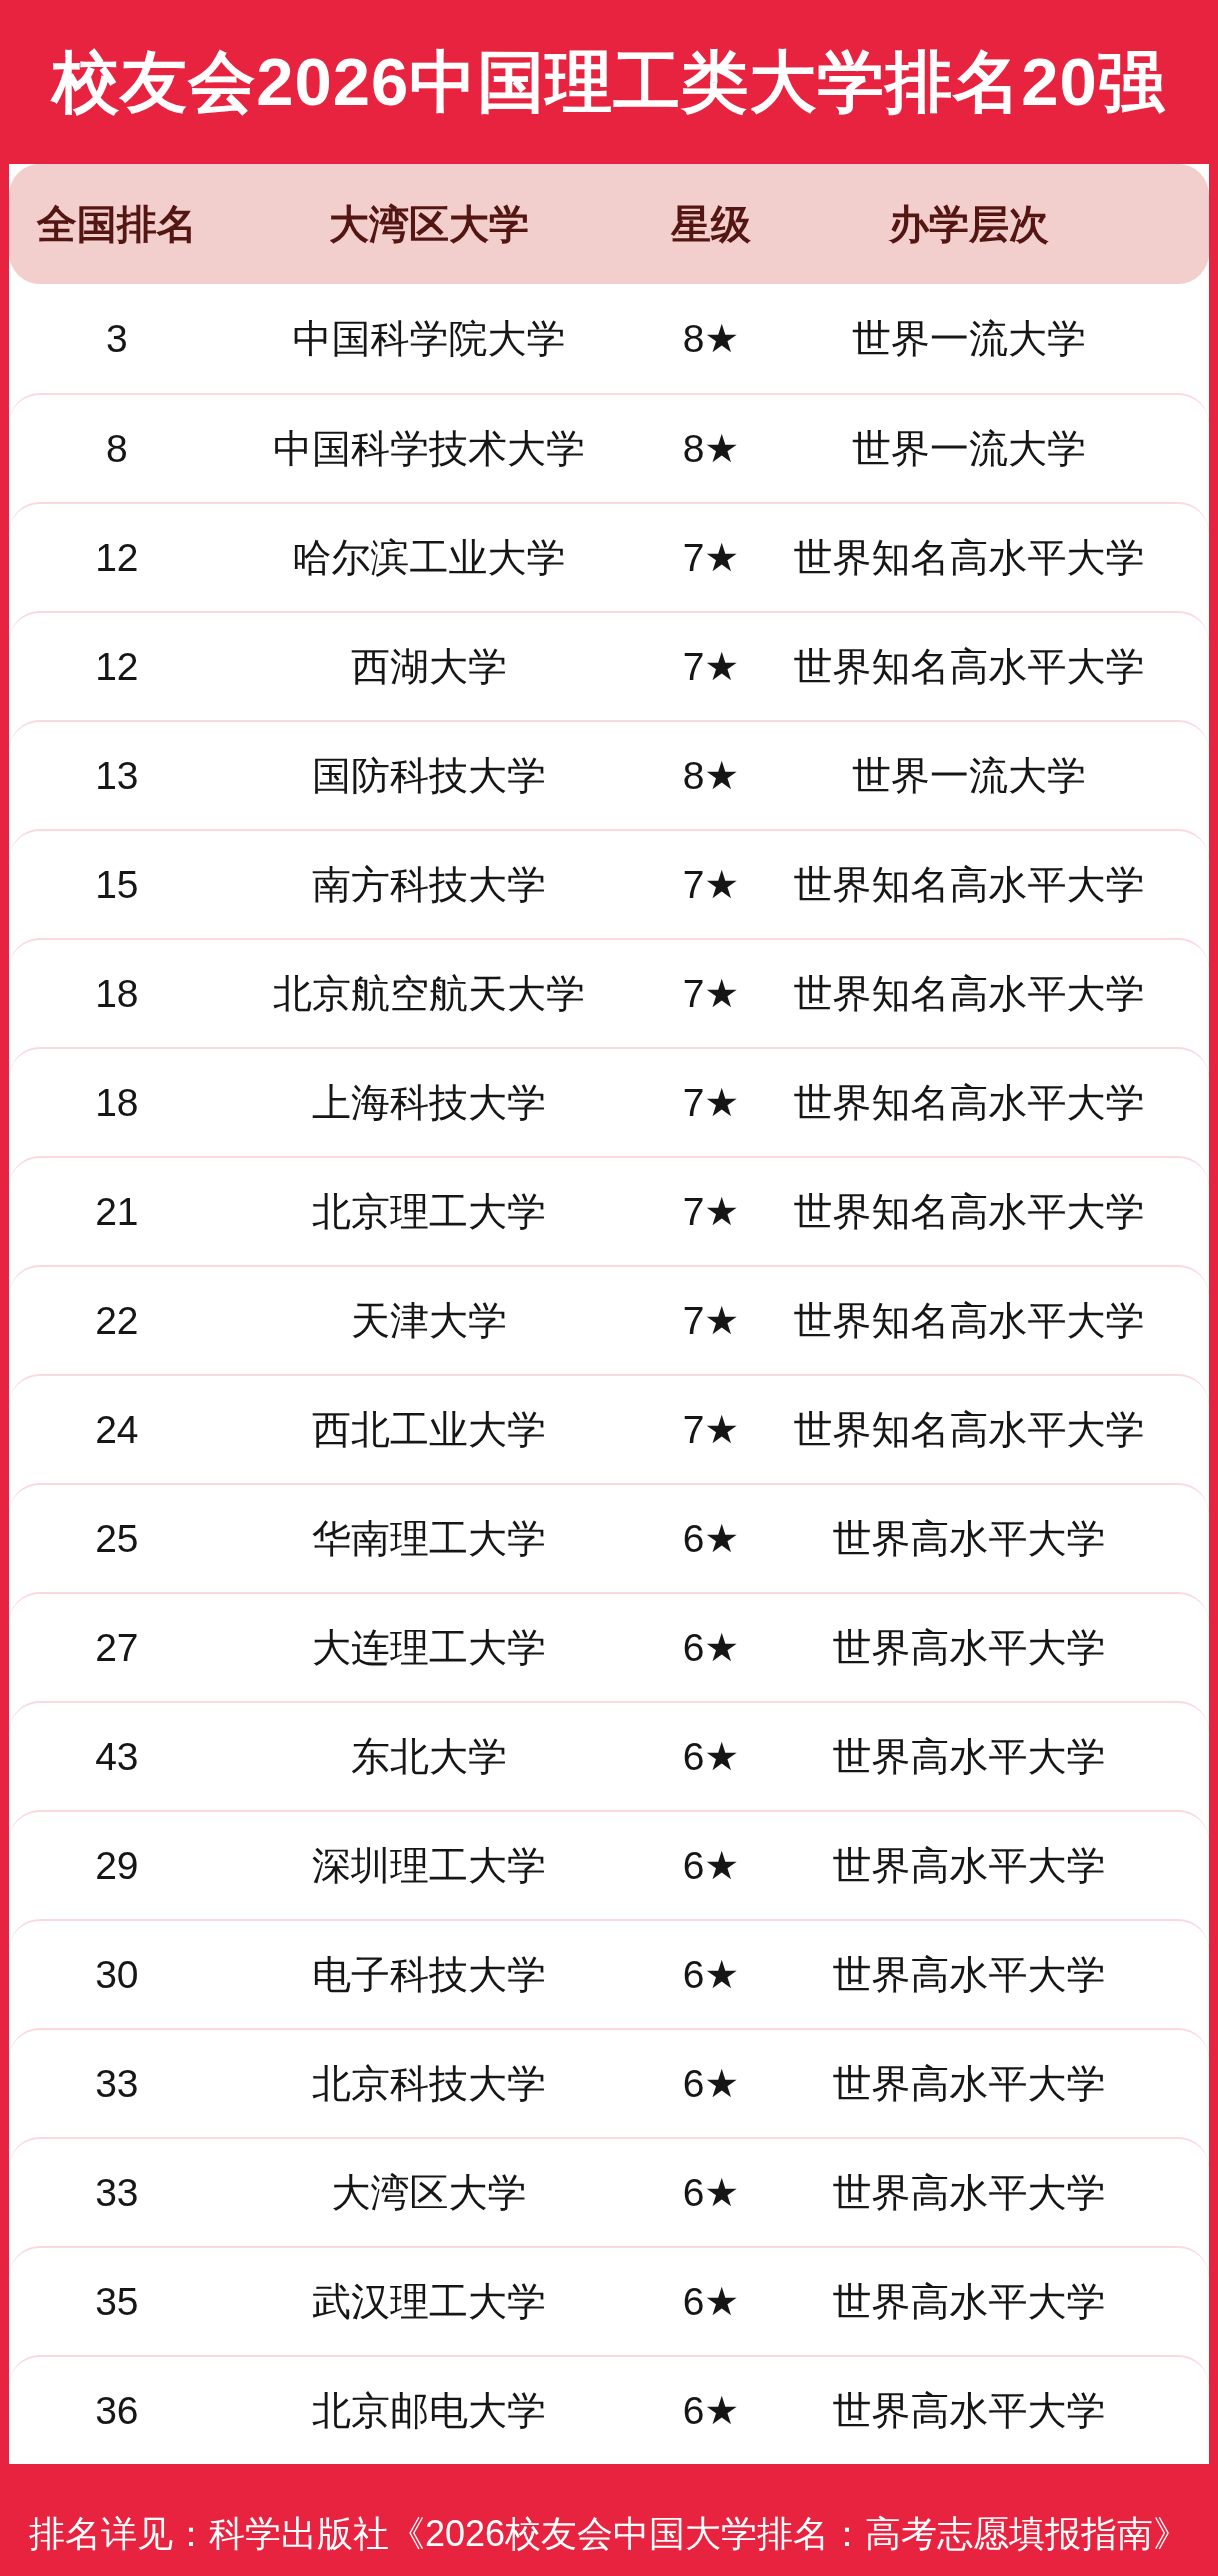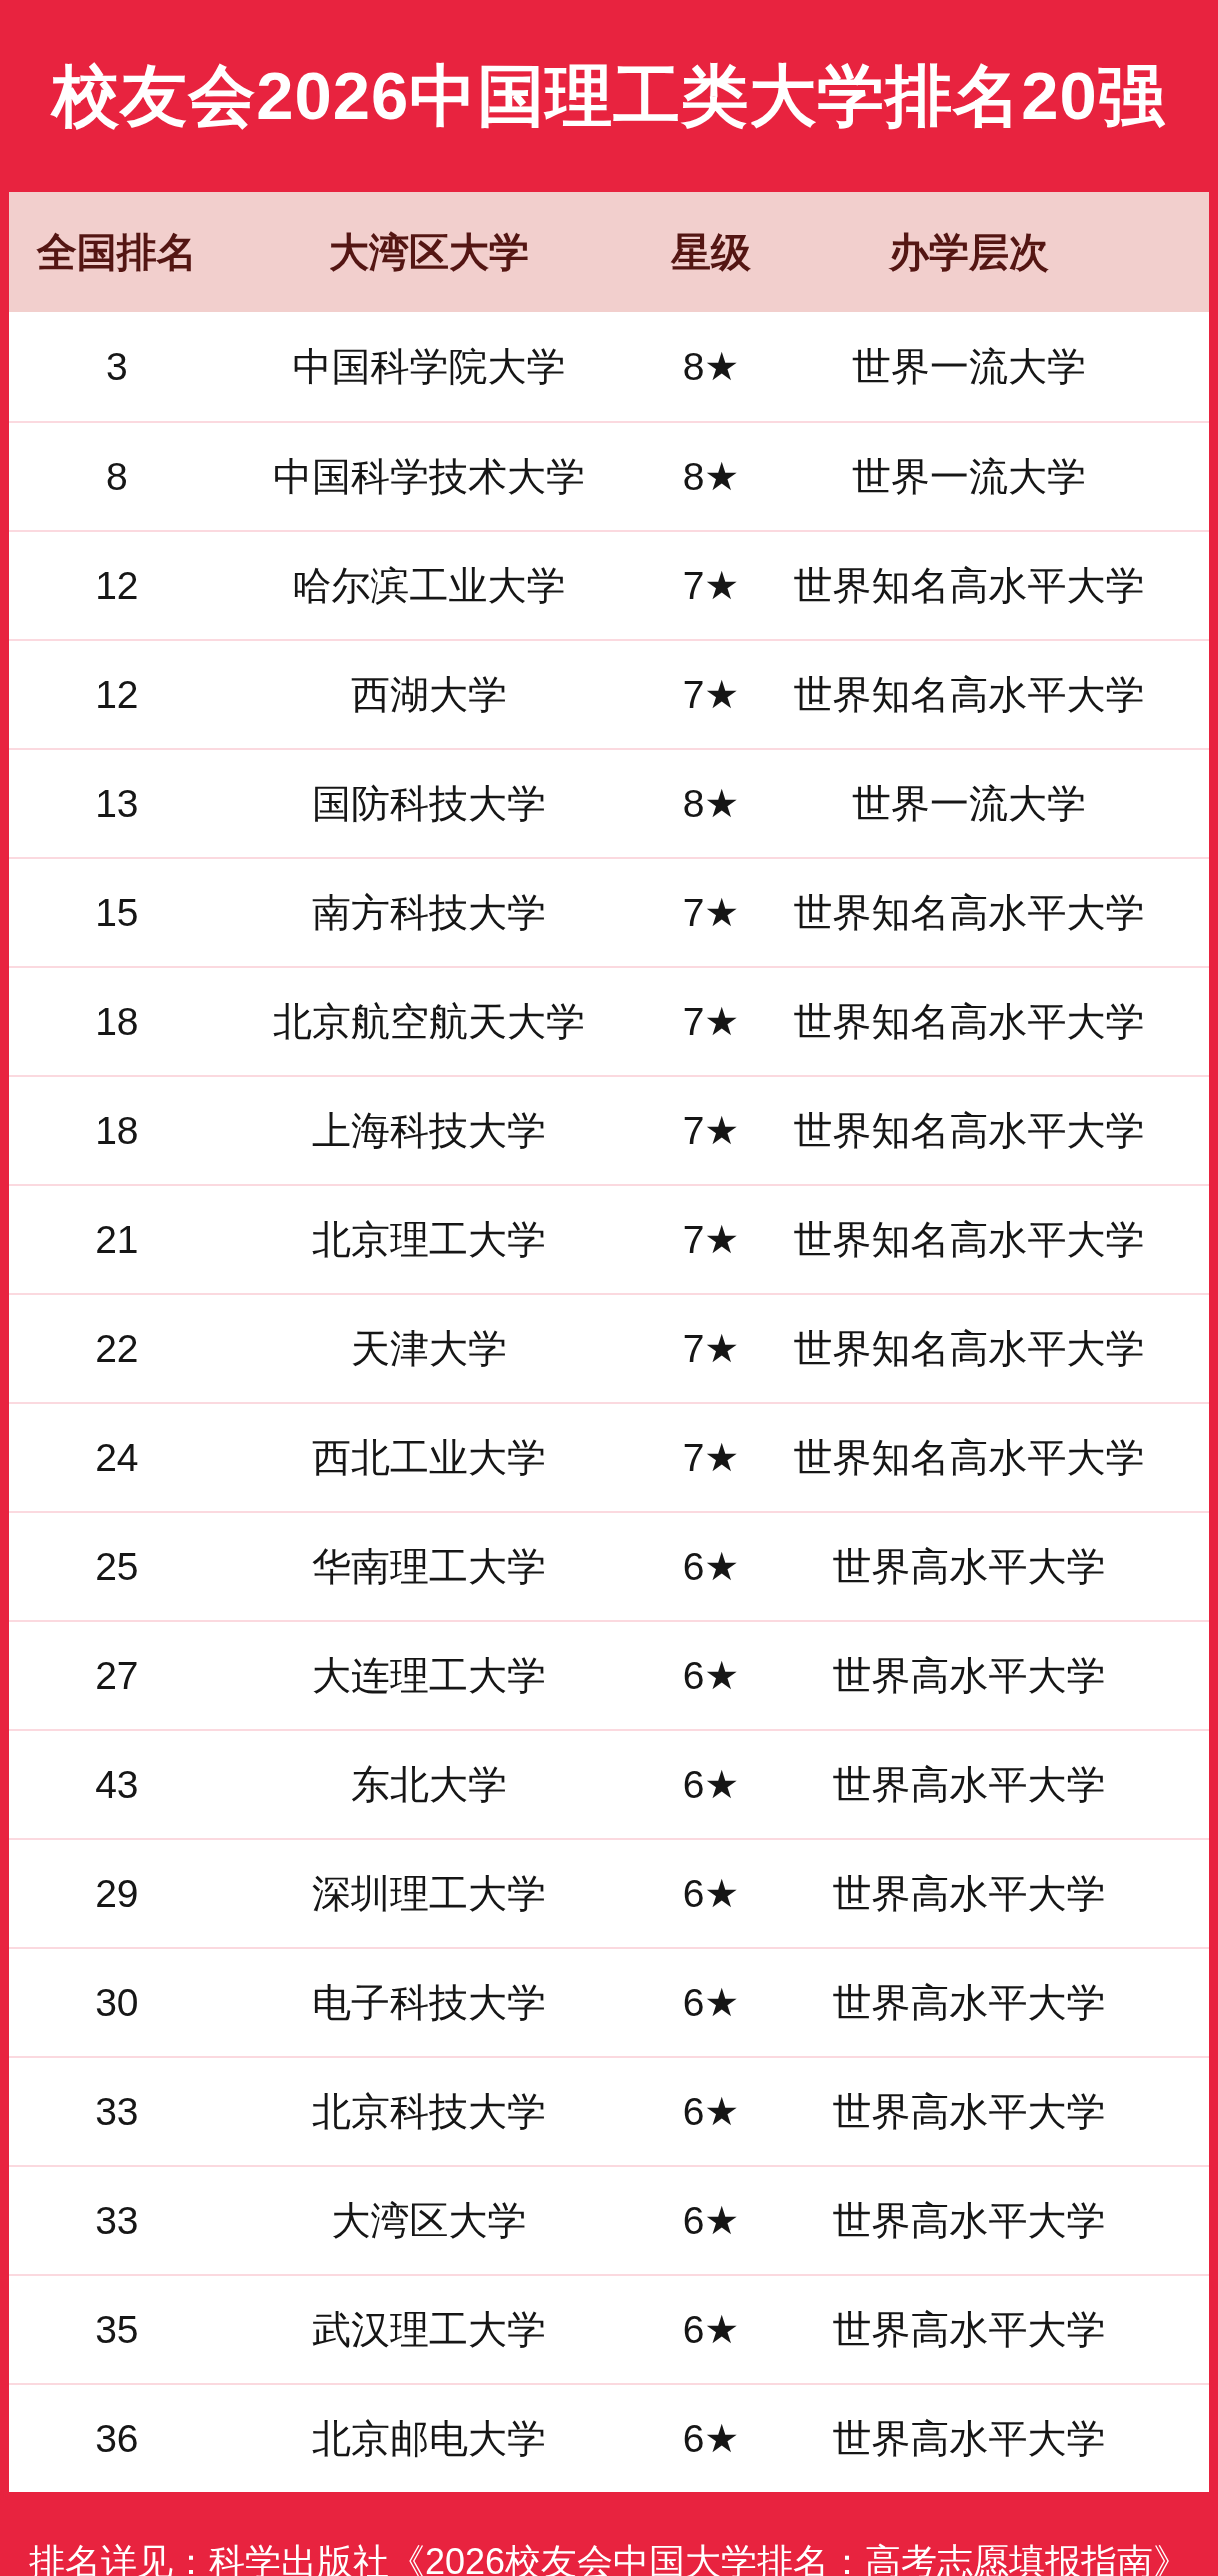--- a/index.html
+++ b/index.html
@@ -14,21 +14,21 @@
   html,body{
     width:1218px; height:2576px;
     background:var(--red);
     font-family:"Liberation Sans","DejaVu Sans",sans-serif;
     overflow:hidden;
   }
   .page{width:1218px; height:2576px; display:flex; flex-direction:column;}
 
   
   .banner{
-    height:192px; flex:none;
+    height:164px; flex:none;
     display:flex; align-items:center; justify-content:center;
     background:var(--red);
   }
   .banner h1{
     color:var(--white);
     font-size:67px;
     font-weight:900;
     letter-spacing:1px;
     white-space:nowrap;
   }
@@ -36,20 +36,21 @@
   
   .table{
     flex:none;
     margin:0 8.8px;
     background:var(--white);
   }
   .grid{
     display:grid;
     grid-template-columns:18% 34% 13% 30% 5%;
     align-items:center;
+    border-radius:31px;
   }
   .cell{text-align:center; white-space:nowrap;}
 
   .thead{
     height:120px;
     background:var(--pink);
     color:var(--maroon);
     font-size:40px;
     font-weight:bold;
   }

